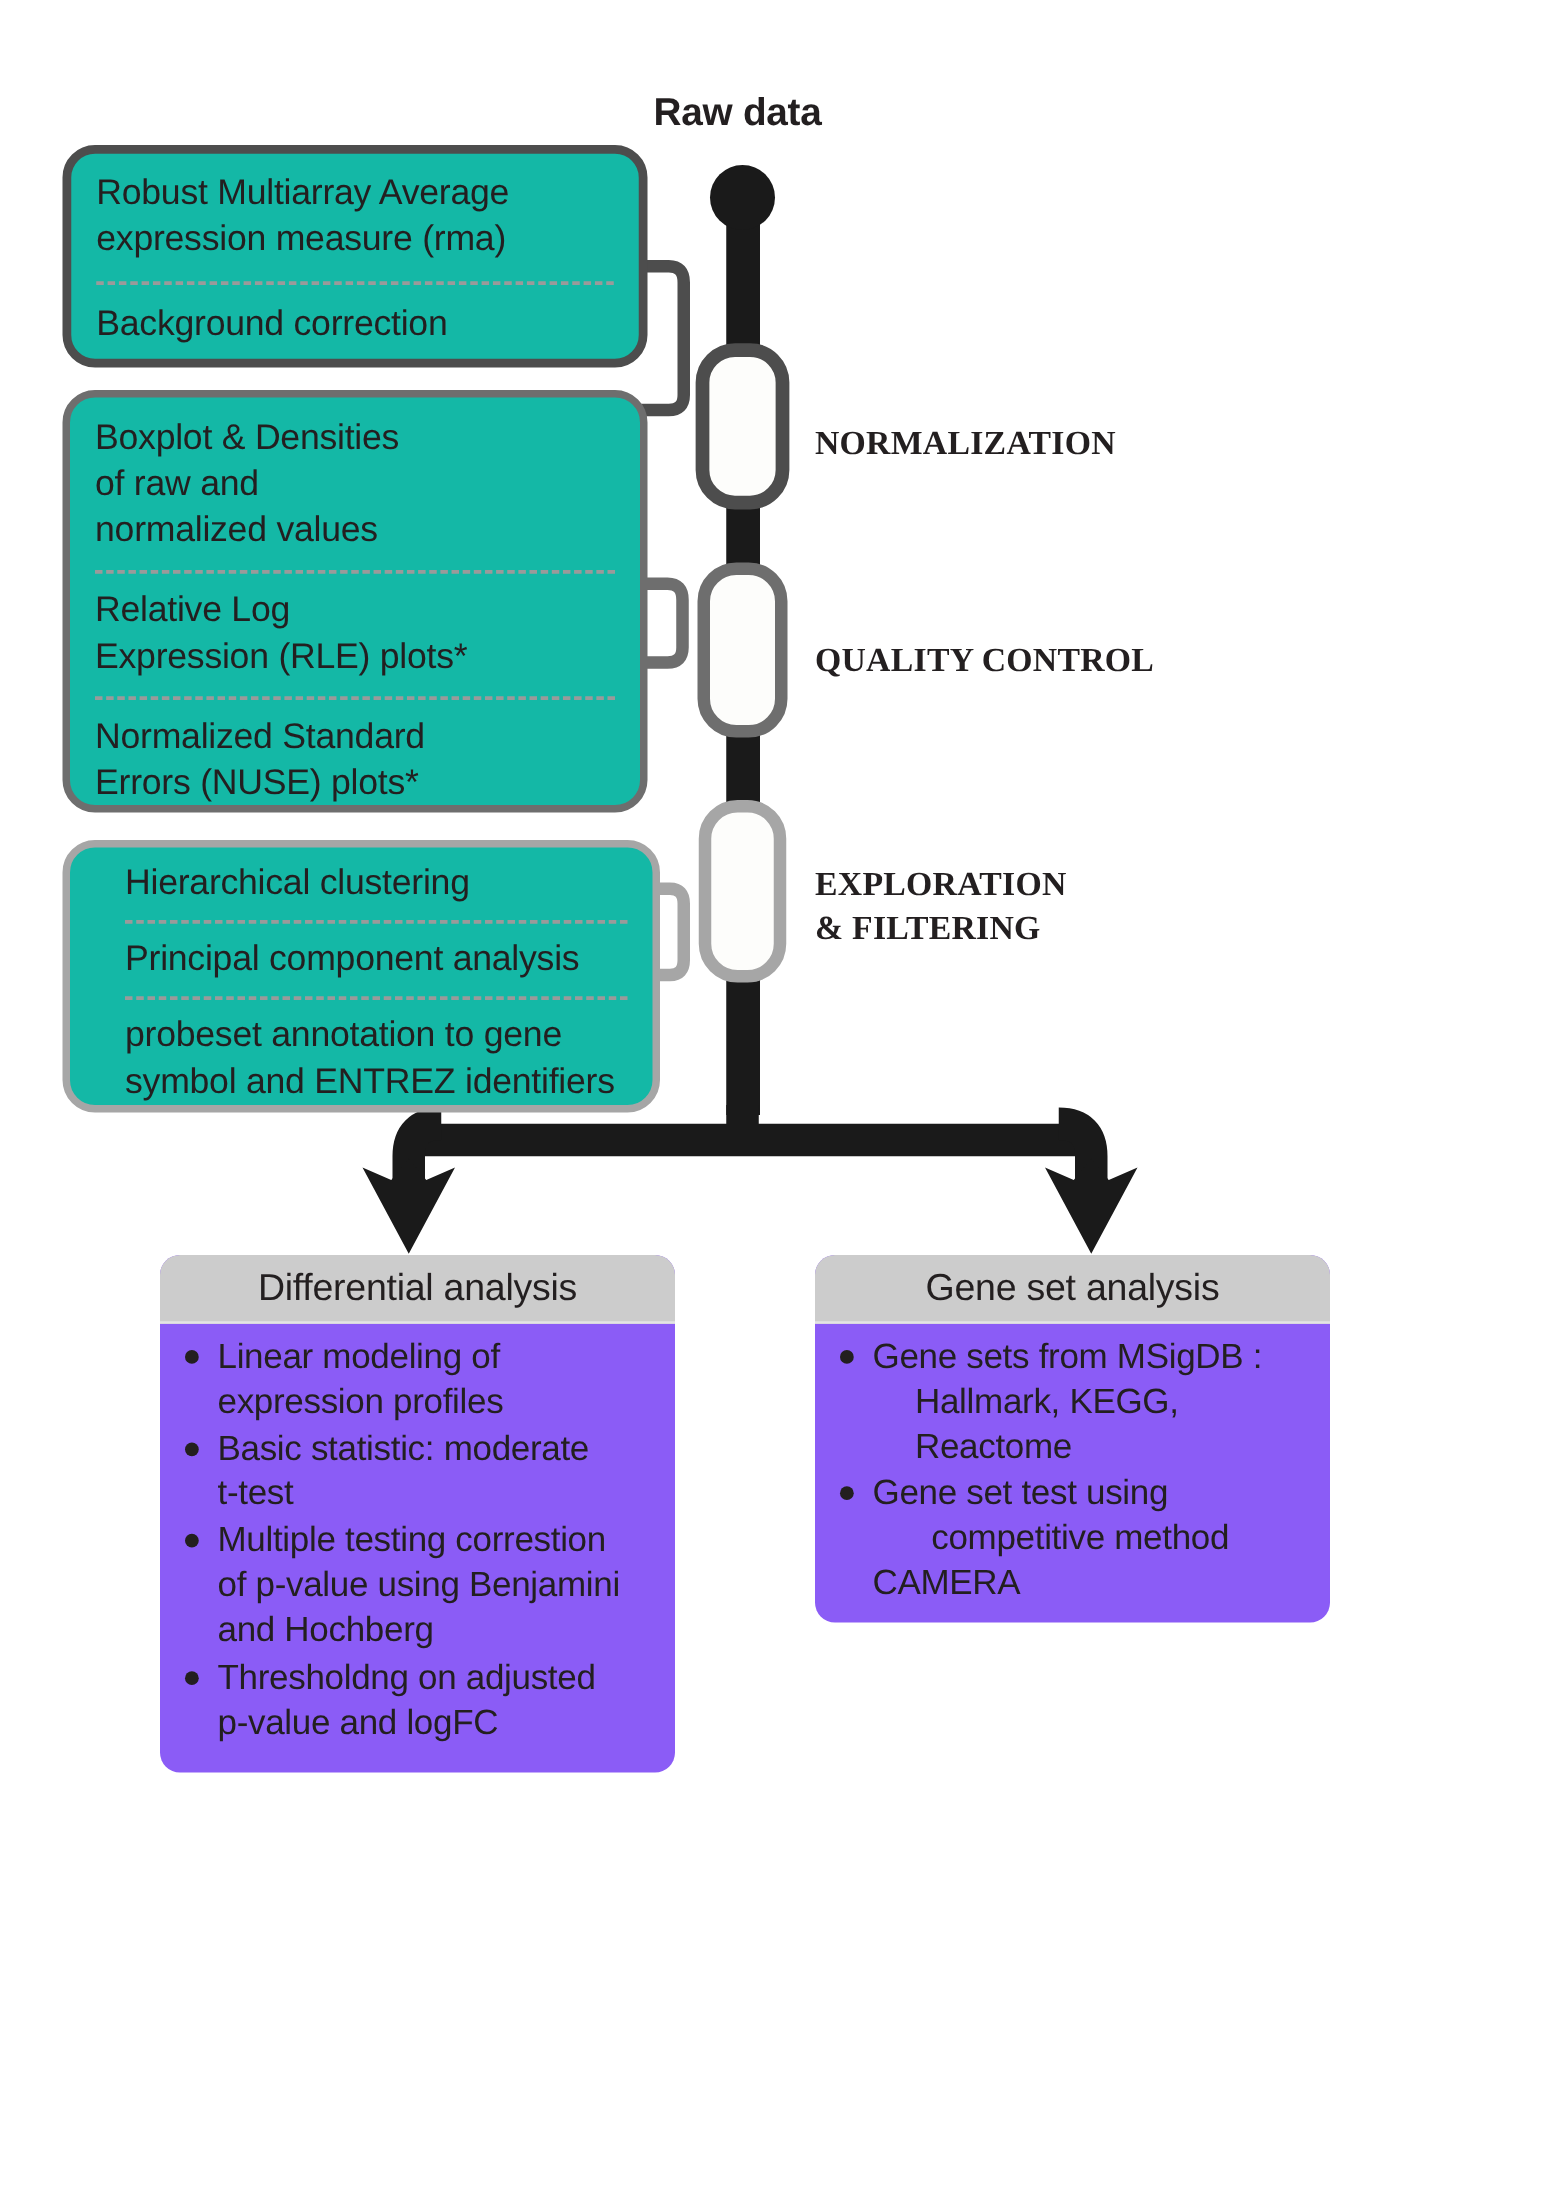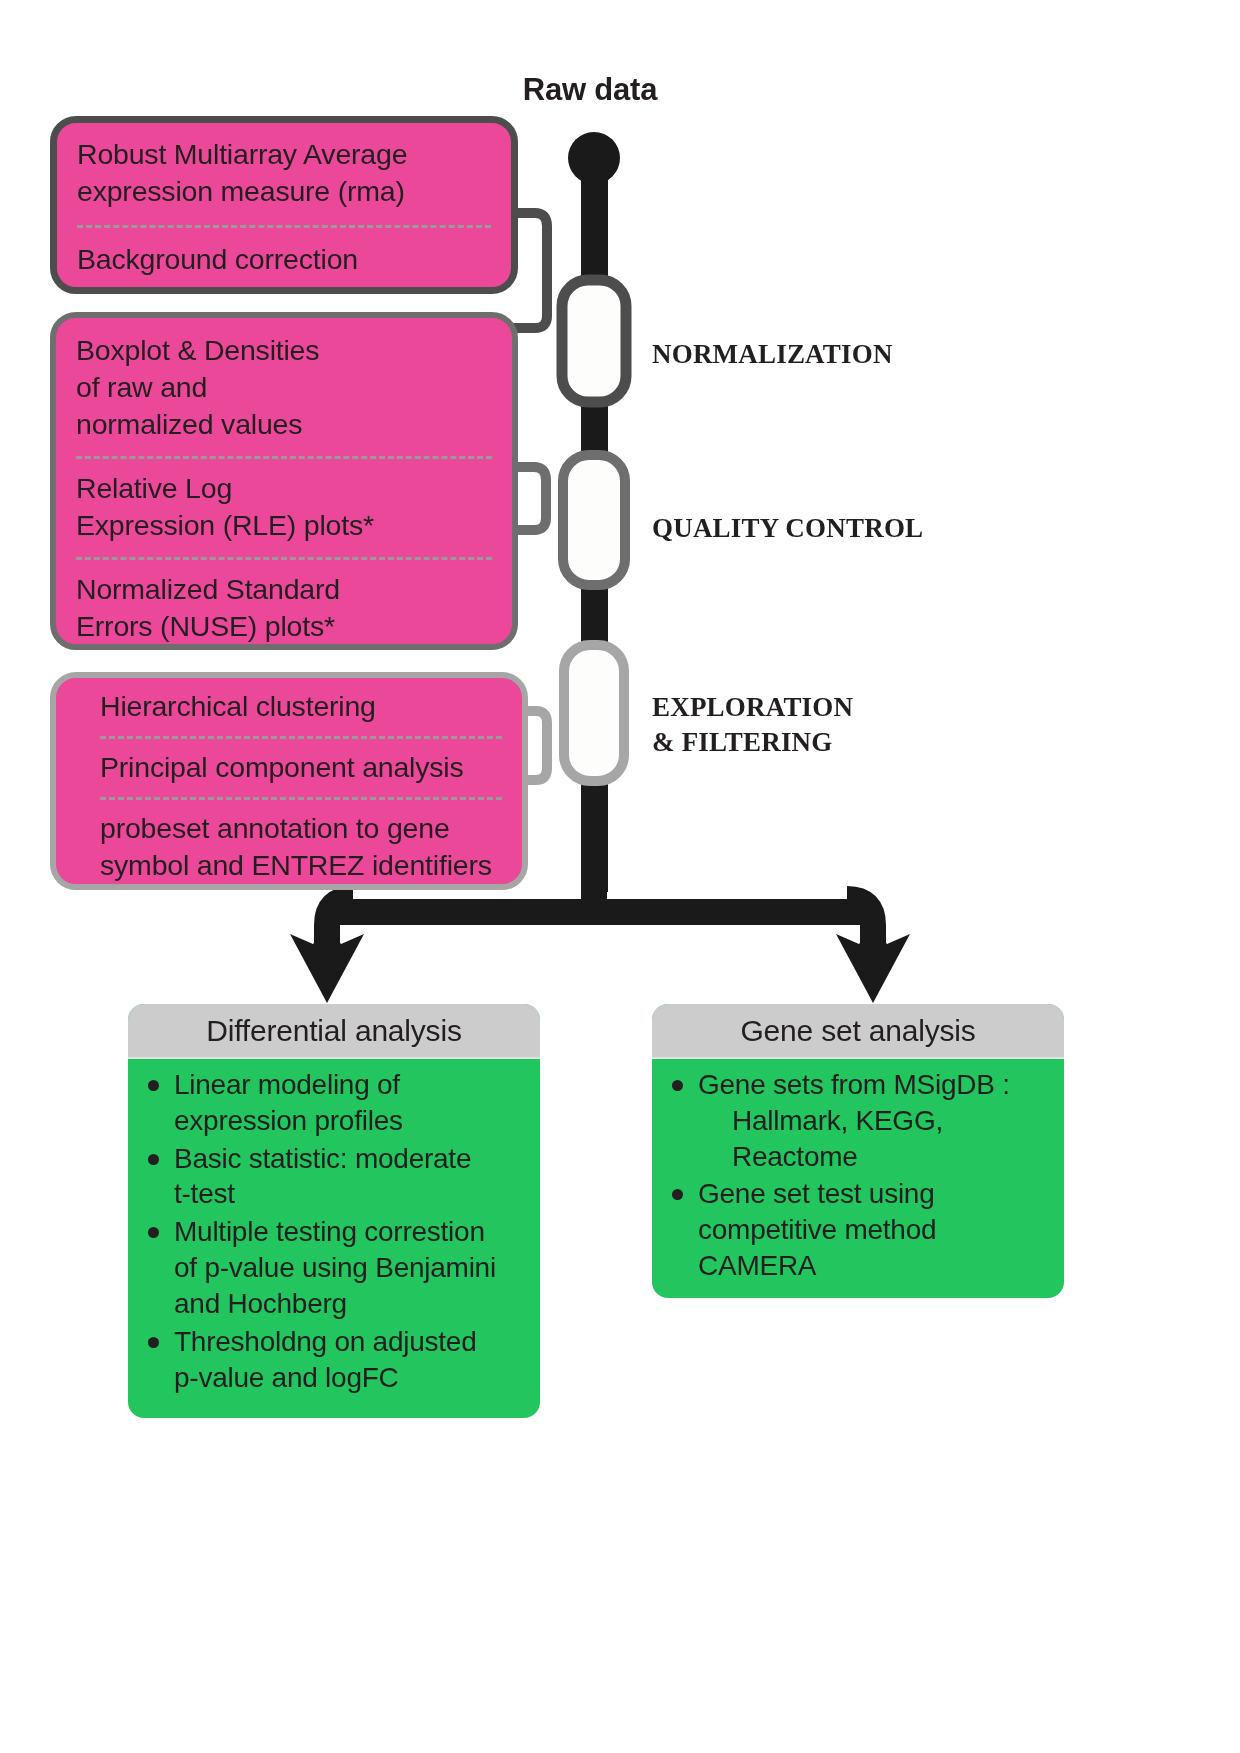--- a/index.html
+++ b/index.html
@@ -39,21 +39,21 @@
     text-align: center;
     font-size: 31px;
     font-weight: bold;
     letter-spacing: -0.2px;
   }
 
   
   .stage-card {
     position: absolute;
     box-sizing: border-box;
-    background: #ec4899;
+    background: #14b8a6;
     border-style: solid;
     border-radius: 26px;
     padding: 0;
   }
   .stage-card .row {
     font-size: 28.5px;
     line-height: 1.30;
     padding: 11px 0 13px 0;
     margin: 0 20px;
     letter-spacing: -0.2px;
@@ -103,21 +103,21 @@
     font-family: Liberation Serif, serif;
   }
   #label-normalization { left: 652px; top: 337px; }
   #label-qc           { left: 652px; top: 511px; }
   #label-exploration  { left: 652px; top: 690px; }
 
   
   .result-panel {
     position: absolute;
     box-sizing: border-box;
-    background: #22c55e;
+    background: #8b5cf6;
     border-radius: 16px;
     overflow: hidden;
   }
   .result-head {
     font-size: 30px;
     text-align: center;
     padding: 10px 0 9px 0;
     background: #cccccc;
     border-bottom: 2px solid #e4e4e4;
     letter-spacing: -0.2px;
@@ -266,19 +266,19 @@
   <div class="result-panel" id="panel-geneset">
     <div class="result-head">Gene set analysis</div>
     <div class="result-body">
       <ul class="bullet-list">
         <li class="bullet-item">
           <span class="dot"></span>
           <span><span style="display: block;">Gene sets from MSigDB :</span><span style="display: block; padding-left: 34px;">Hallmark, KEGG,</span><span style="display: block; padding-left: 34px;">Reactome</span></span>
         </li>
         <li class="bullet-item">
           <span class="dot"></span>
-          <span><span style="display: block;">Gene set test using</span><span style="display: block;">competitive method</span><span style="display: block;">CAMERA</span></span>
+          <span><span style="display: block;">Gene set test using</span><span style="display: block; margin-left: 47px;">competitive method</span><span style="display: block;">CAMERA</span></span>
         </li>
       </ul>
     </div>
   </div>
 
 </div>
 
 </body></html>

